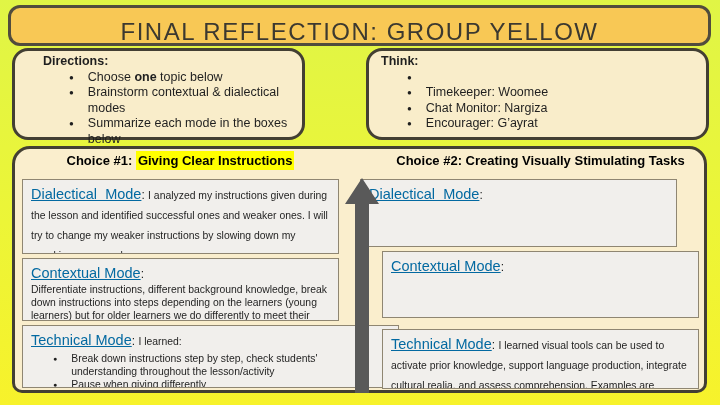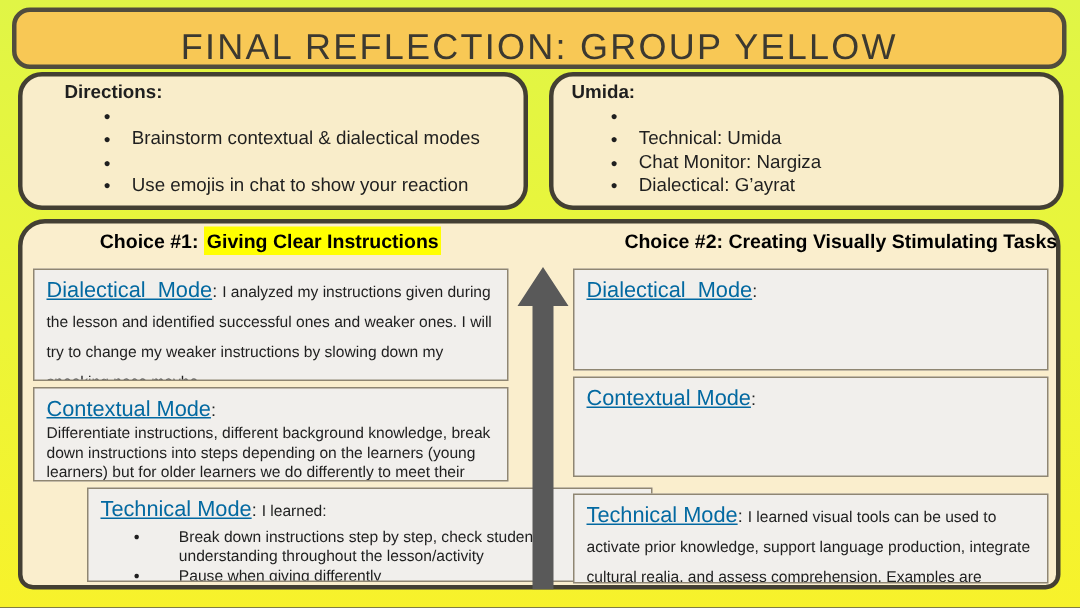--- a/index.html
+++ b/index.html
@@ -16,103 +16,105 @@
   }
   .banner-text{
     font-size:24px;font-weight:300;letter-spacing:1.5px;color:#3c3930;margin-top:12px;
   }
   
   .infobox{
     position:absolute;top:48px;height:92px;box-sizing:border-box;
     background:#f9edca;border:3px solid #433f33;border-radius:16px;
     padding:3px 10px 3px 12px;font-size:12.5px;line-height:1.24;
   }
-  .infobox.dir{left:12px;width:340px;padding-left:28px;}
+  .infobox.dir{left:12px;width:293px;padding-left:28px;}
   .infobox.roles{left:366px;width:343px;}
   .info-heading{font-weight:bold;font-size:12.5px;}
   .b-row{display:flex;align-items:flex-start;padding-left:26px;}
   .b-row .dot{font-size:8px;line-height:15.5px;margin-right:14px;flex:none;}
   .b-row .b-text{font-size:12.5px;line-height:15.5px;}
   
   .panel{
     position:absolute;left:12px;top:146px;width:695px;height:247px;box-sizing:border-box;
     background:#faeecd;border:3px solid #433f33;border-radius:18px 18px 10px 10px;
   }
   .choice-header{
     position:absolute;top:153px;width:317px;text-align:center;
     font-weight:bold;font-size:13px;color:#000;
   }
   .choice-header.c1{left:22px;}
-  .choice-header.c2{left:402px;}
+  .choice-header.c2{left:382px;}
   .hl{background:#ffff00;padding:2px 2px;}
   
   .modebox{
     position:absolute;box-sizing:border-box;background:#f1efec;
     border:1.5px solid #8f8672;padding:4px 8px 2px 8px;overflow:hidden;
   }
   .modebox.l1{left:22px;top:179px;width:317px;height:75px;}
   .modebox.l2{left:22px;top:258px;width:317px;height:63px;}
-  .modebox.l3{left:22px;top:325px;width:377px;height:63px;margin-left:36px;}
-  .modebox.r1{left:382px;top:179px;width:317px;height:68px;}
+  .modebox.l3{left:22px;top:325px;width:377px;height:63px;}
+  .modebox.r1{left:360px;top:179px;width:317px;height:68px;}
   .modebox.r2{left:382px;top:251px;width:317px;height:67px;}
   .modebox.r3{left:382px;top:329px;width:317px;height:60px;}
   .mode-h{font-size:14.5px;text-decoration:underline;white-space:pre-wrap;color:#0369a1;}
   .mode-sep{font-size:12px;}
   .mode-body{font-size:10.4px;line-height:1.26;}
   .para{line-height:1.26;}
   .t-bullets{margin-top:2px;}
-  .t-row{display:flex;align-items:flex-start;padding-left:22px;gap:12px;}
+  .t-row{display:flex;align-items:flex-start;padding-left:22px;}
   .t-row .dot{font-size:7px;line-height:13px;margin-right:14px;flex:none;}
   .t-row .b-text{font-size:10.4px;line-height:13px;max-width:255px;}
   
   .arrow{position:absolute;left:344px;top:178px;width:36px;height:215px;}
 </style>
 </head>
 <body>
 
 <div class="slide">
 
   <div class="banner">
     <div class="banner-text">FINAL REFLECTION: GROUP YELLOW</div>
   </div>
 
   <div class="infobox dir">
     <div class="info-heading">Directions:</div>
     <div class="b-row">
       <span class="dot">●</span>
+      <span class="b-text"><span>Choose </span><b>one</b><span> topic below</span></span>
     </div>
     <div class="b-row">
       <span class="dot">●</span>
       <span class="b-text">Brainstorm contextual &amp; dialectical modes</span>
     </div>
     <div class="b-row">
       <span class="dot">●</span>
+      <span class="b-text">Summarize each mode in the boxes below</span>
     </div>
     <div class="b-row">
       <span class="dot">●</span>
       <span class="b-text">Use emojis in chat to show your reaction</span>
     </div>
   </div>
 
   <div class="infobox roles">
-    <div class="info-heading">Umida:</div>
+    <div class="info-heading">Think:</div>
     <div class="b-row">
       <span class="dot">●</span>
     </div>
     <div class="b-row">
       <span class="dot">●</span>
-      <span class="b-text">Technical: Umida</span>
+      <span class="b-text">Timekeeper: Woomee</span>
     </div>
     <div class="b-row">
       <span class="dot">●</span>
       <span class="b-text">Chat Monitor: Nargiza</span>
     </div>
     <div class="b-row">
       <span class="dot">●</span>
-      <span class="b-text">Dialectical: G’ayrat</span>
+      <span class="b-text">Encourager: G’ayrat</span>
     </div>
   </div>
 
   <div class="panel"></div>
 
   <div class="choice-header c1">
     <span>Choice #1: </span><span class="hl">Giving Clear Instructions</span>
   </div>
   <div class="choice-header c2">Choice #2: Creating Visually Stimulating Tasks</div>
 

